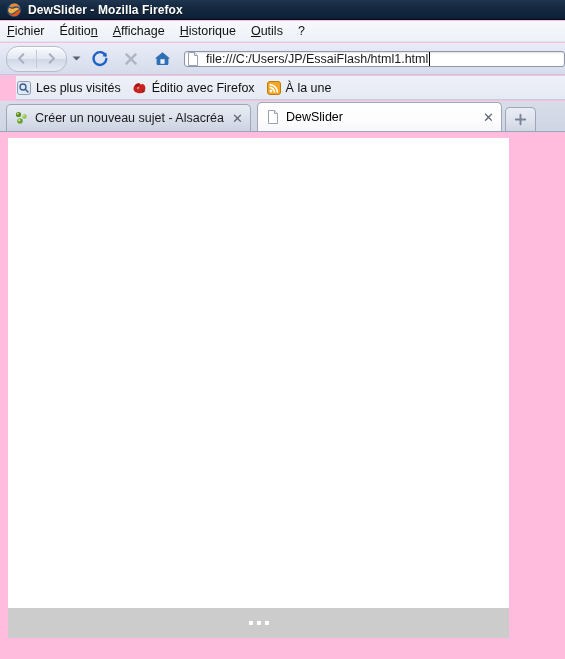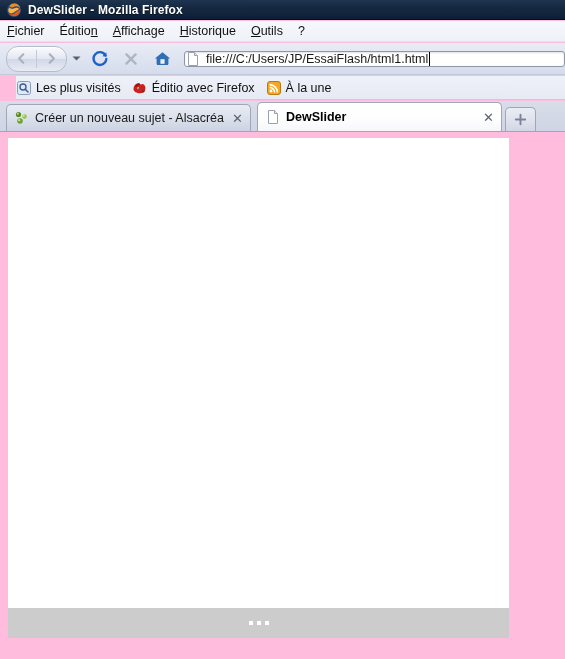--- a/index.html
+++ b/index.html
@@ -222,21 +222,21 @@
     width: 16px; height: 16px;
     flex: none;
     margin-right: 5px;
   }
   .tab-title {
     font-size: 12.5px;
     white-space: nowrap;
     overflow: hidden;
     flex: 1;
   }
-  .tab.active .tab-title { font-weight: bold; }
+  .tab.active .tab-title { font-weight: normal; }
   .tab-close {
     width: 15px; height: 15px;
     margin-left: 6px;
     flex: none;
     display: flex;
     align-items: center;
     justify-content: center;
     color: #5c6373;
     font-size: 13px;
     line-height: 1;

